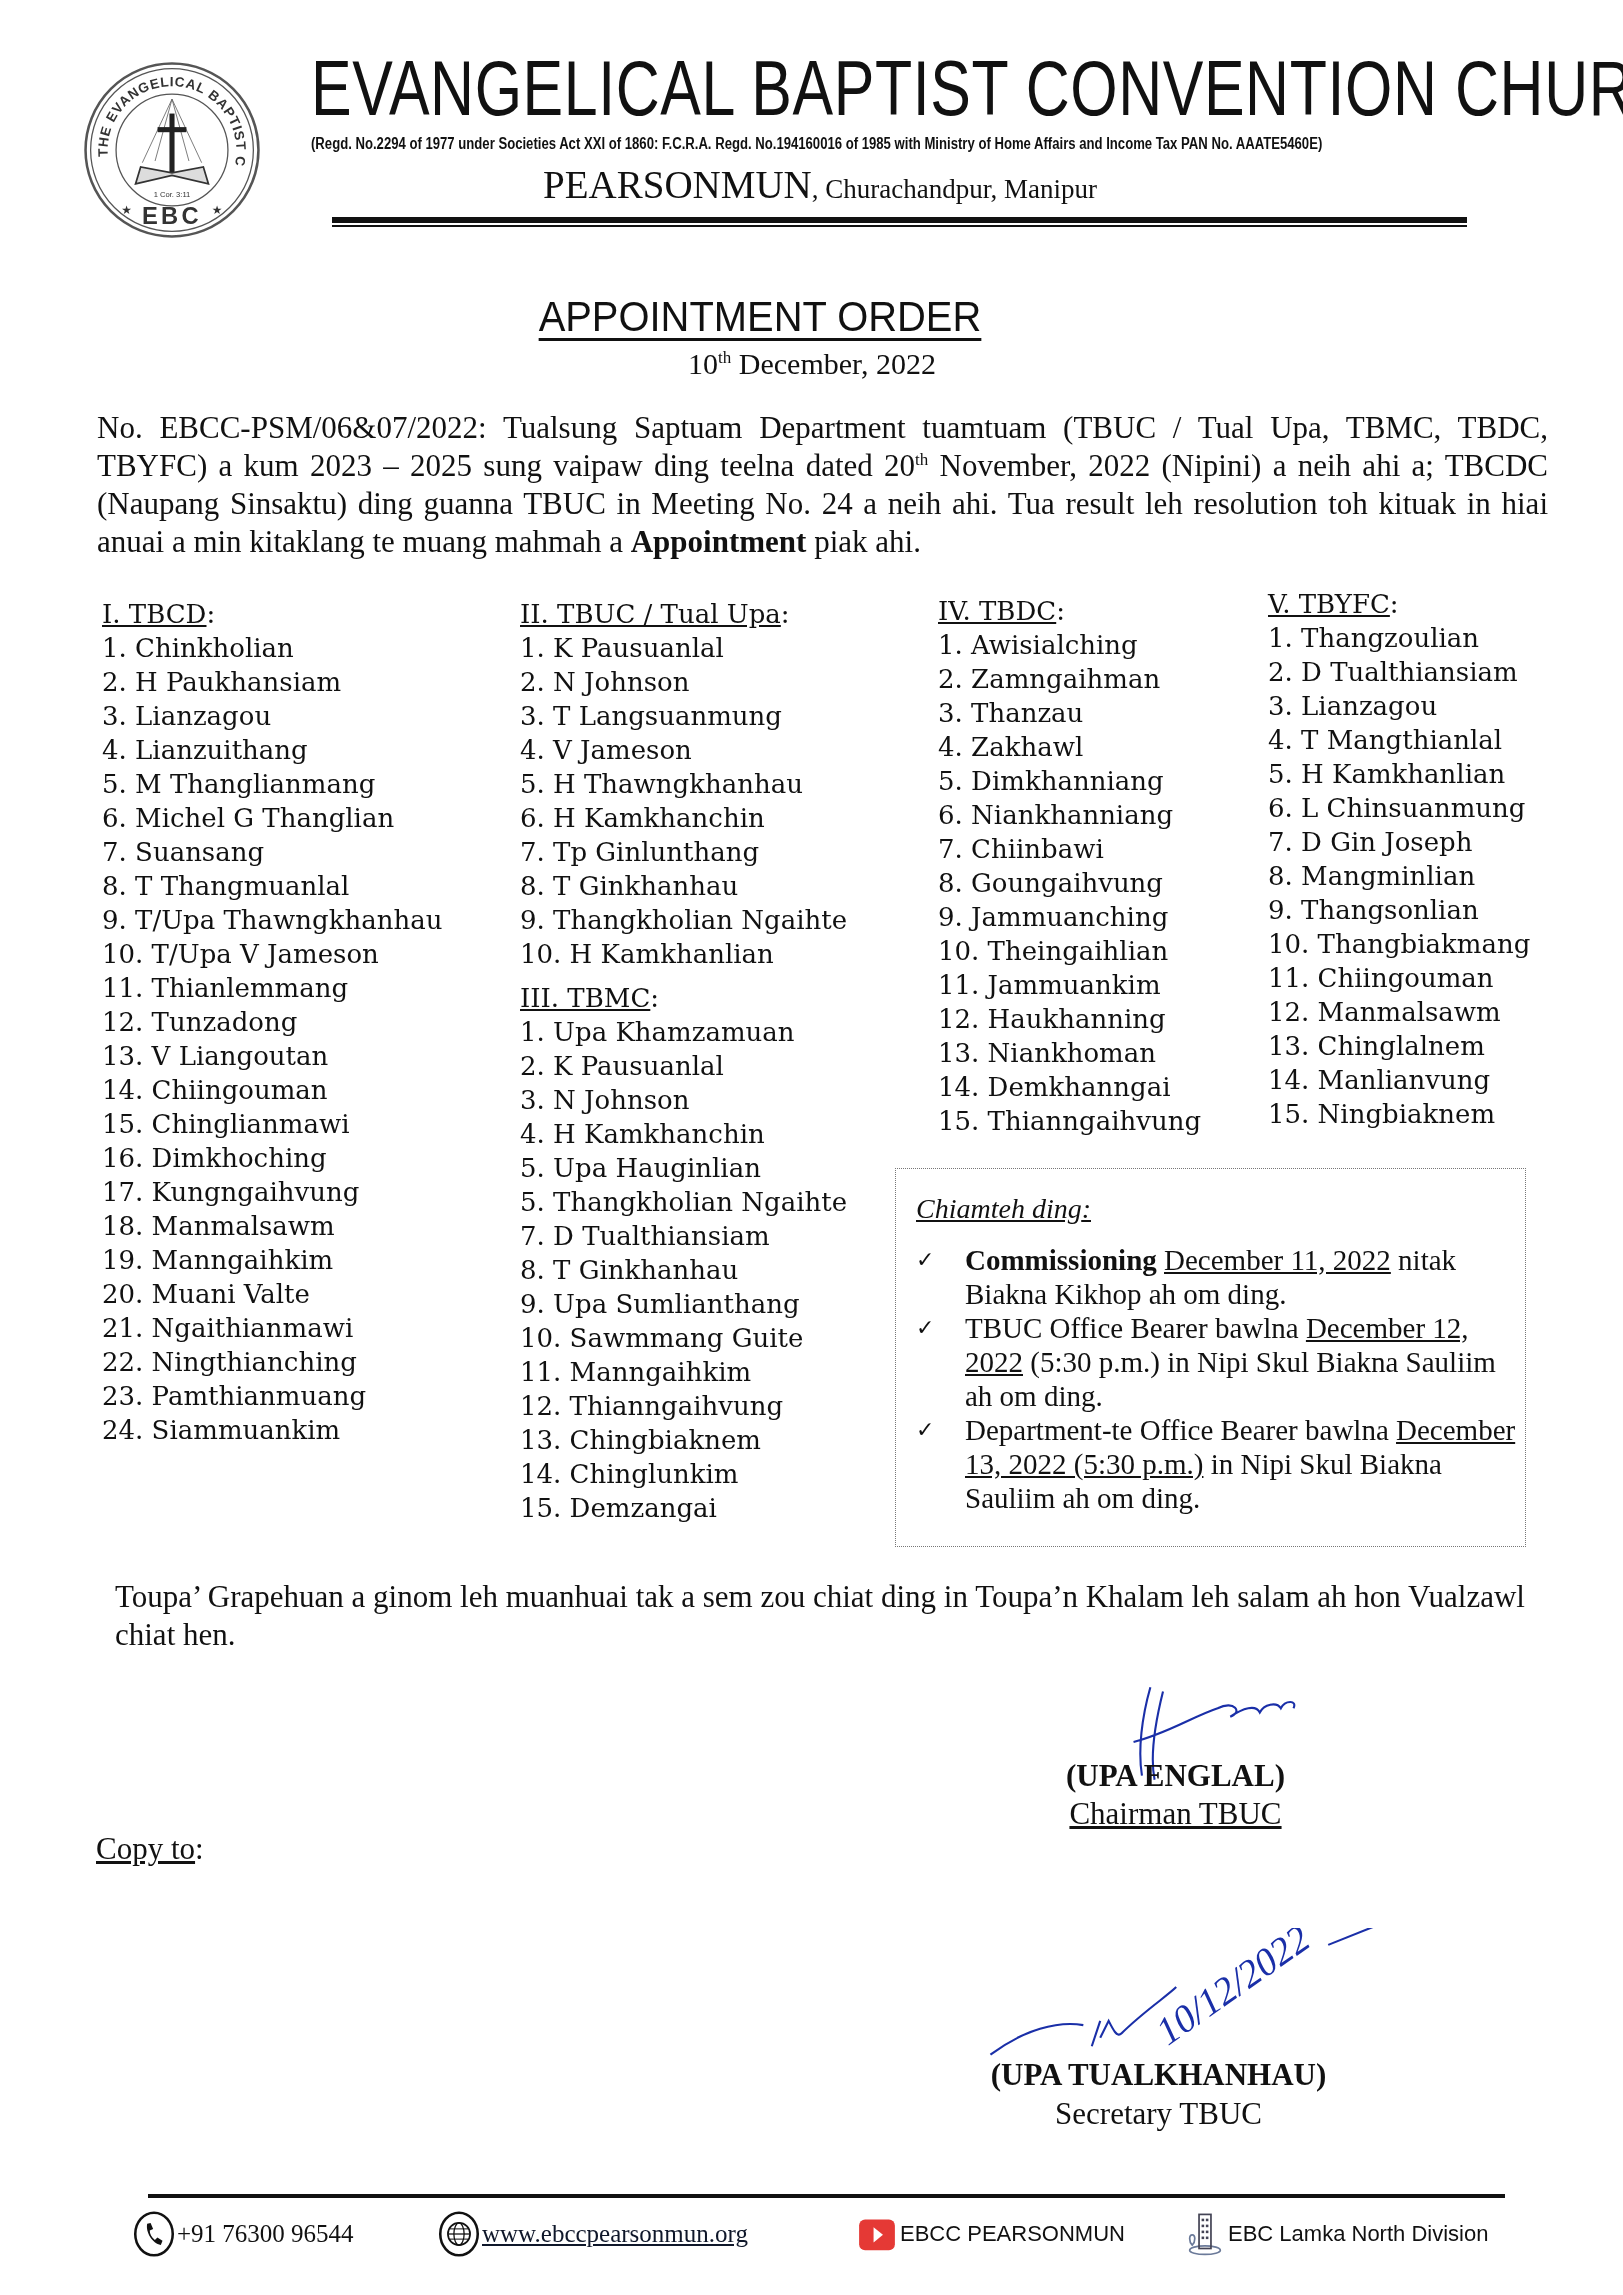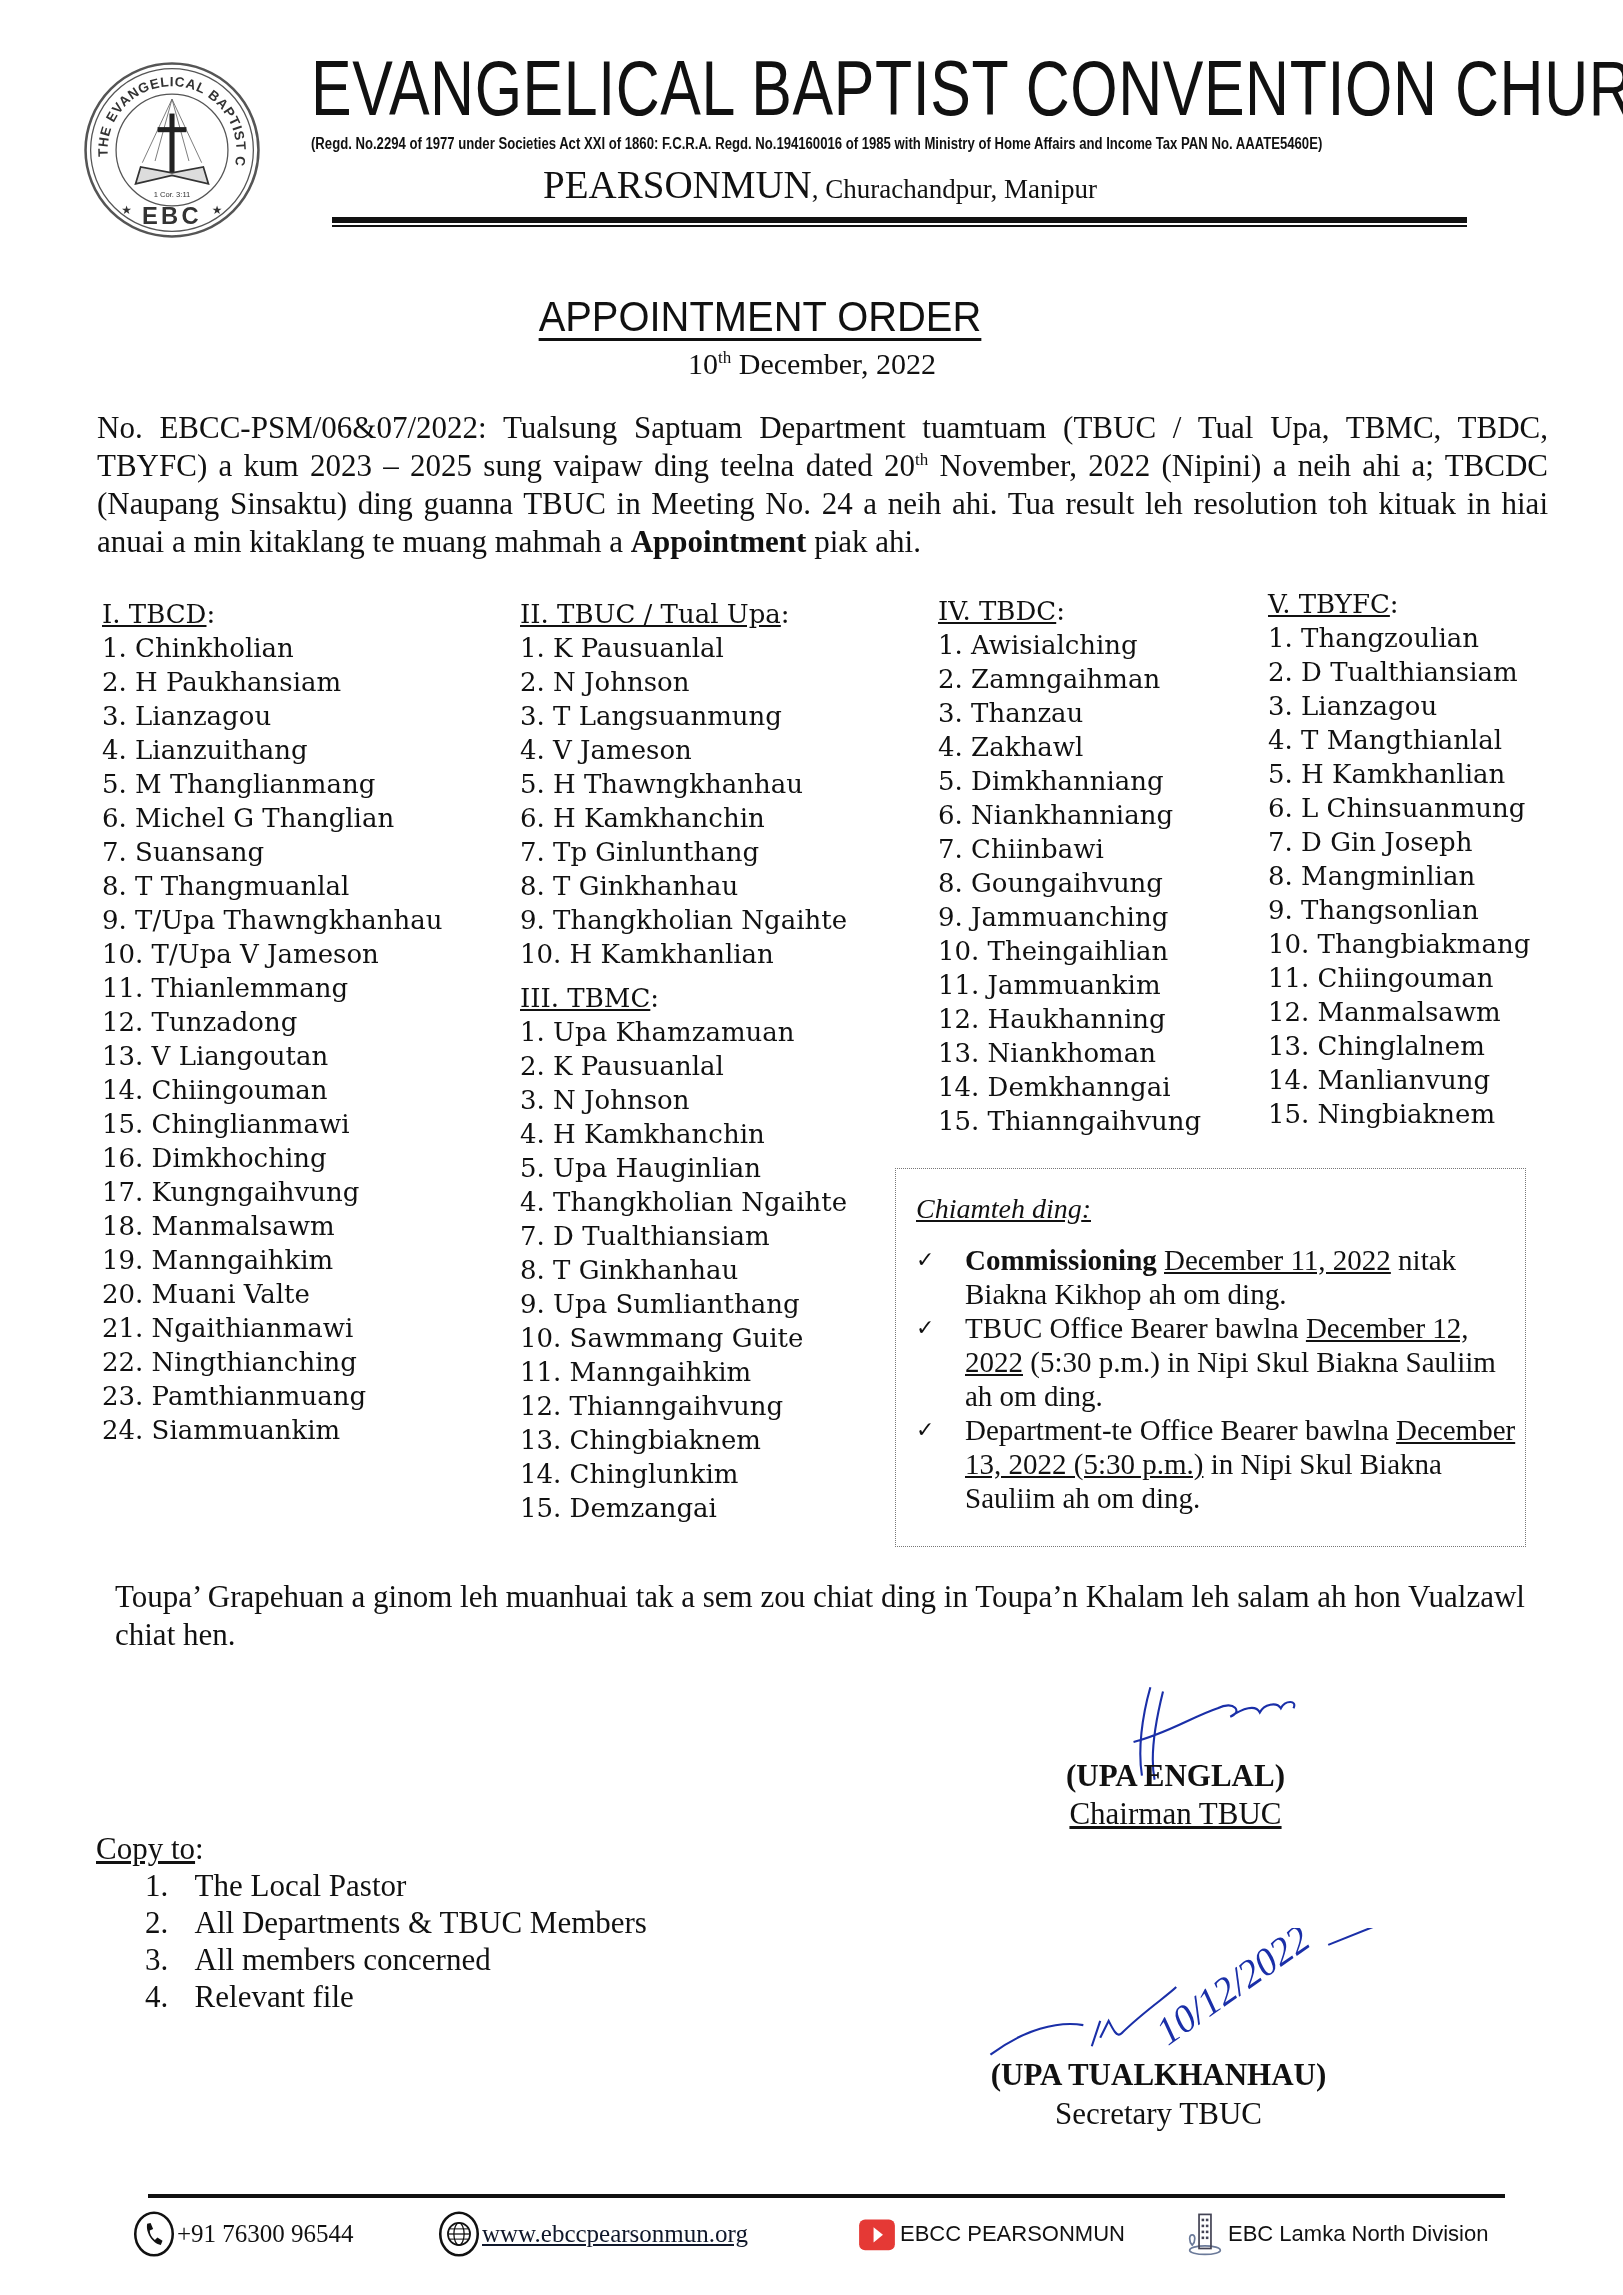--- a/index.html
+++ b/index.html
@@ -147,21 +147,21 @@
       <li>10. H Kamkhanlian</li>
     </ol>
   <div id="tbmc">
     <div><span class="hd">III. TBMC</span>:</div>
     <ol>
         <li>1. Upa Khamzamuan</li>
         <li>2. K Pausuanlal</li>
         <li>3. N Johnson</li>
         <li>4. H Kamkhanchin</li>
         <li>5. Upa Hauginlian</li>
-        <li>4. Thangkholian Ngaihte</li>
+        <li>5. Thangkholian Ngaihte</li>
         <li>7. D Tualthiansiam</li>
         <li>8. T Ginkhanhau</li>
         <li>9. Upa Sumlianthang</li>
         <li>10. Sawmmang Guite</li>
         <li>11. Manngaihkim</li>
         <li>12. Thianngaihvung</li>
         <li>13. Chingbiaknem</li>
         <li>14. Chinglunkim</li>
         <li>15. Demzangai</li>
       </ol>
@@ -228,26 +228,20 @@
 <div id="closing" class="abs">Toupa’ Grapehuan a ginom leh muanhuai tak a sem zou chiat ding in Toupa’n Khalam leh salam ah hon Vualzawl chiat hen.</div>
 
 <svg id="sig1" class="abs" viewBox="0 0 230 120">
   <path d="M40 5 C30 40 25 80 30 110 M55 10 C45 50 40 90 45 115 M20 70 C60 60 90 40 120 30 C140 20 150 35 135 40 C150 30 165 25 170 35 C175 25 190 22 195 30 C200 20 215 20 210 30" fill="none" stroke="#1a2fa8" stroke-width="2.5"></path>
 </svg>
 <div id="chair-name" class="abs">(UPA ENGLAL)</div>
 <div id="chair-role" class="abs">Chairman TBUC</div>
 
 <div id="copy" class="abs">
   <div><span class="hd">Copy to</span>:</div>
-  <ol>
-    <li>The Local Pastor</li>
-    <li>All Departments &amp; TBUC Members</li>
-    <li>All members concerned</li>
-    <li>Relevant file</li>
-  </ol>
 </div>
 
 <svg id="sig2" class="abs" viewBox="0 0 560 180">
   <path d="M20 150 C60 120 100 110 130 115 M140 140 L150 110 M150 130 L160 110 C165 120 170 130 175 125 C200 100 230 80 240 70" fill="none" stroke="#1a2fa8" stroke-width="2.5"></path>
   <text x="230" y="140" font-family="Liberation Serif, serif" font-style="italic" font-size="46" fill="#1a2fa8" transform="rotate(-35 230 140)">10/12/2022</text>
   <path d="M420 20 L520 -20" stroke="#1a2fa8" stroke-width="2.5"></path>
 </svg>
 <div id="sec-name" class="abs">(UPA TUALKHANHAU)</div>
 <div id="sec-role" class="abs">Secretary TBUC</div>
 

